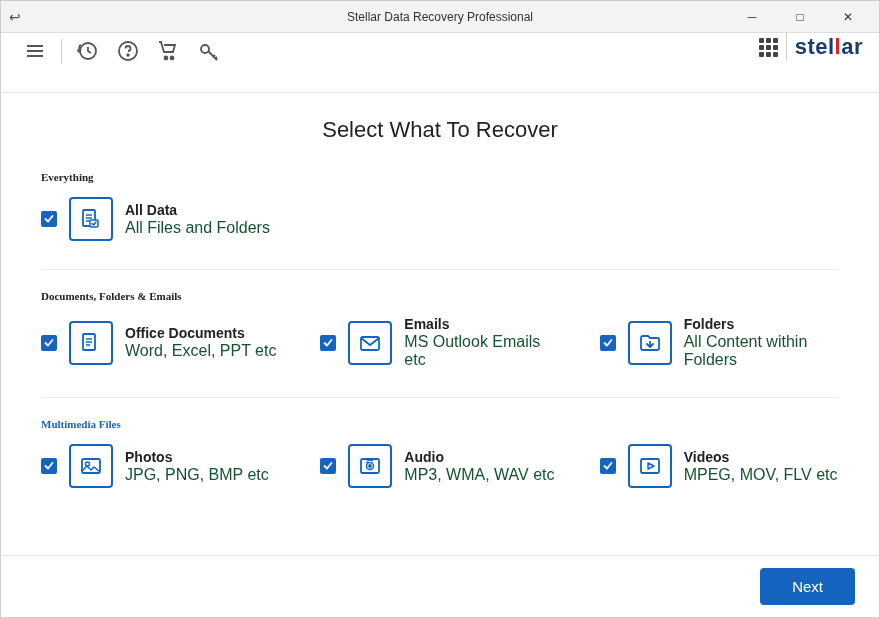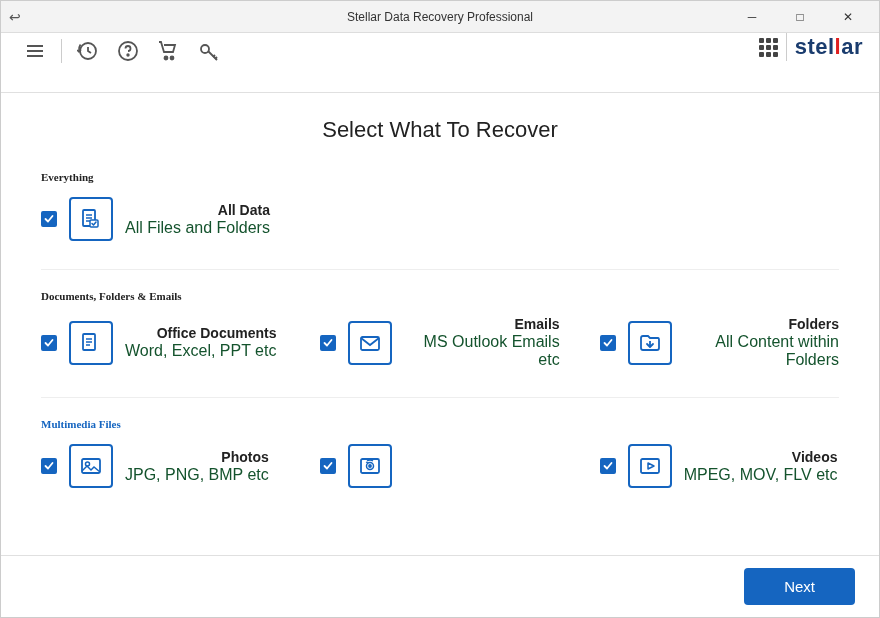--- a/index.html
+++ b/index.html
@@ -141,21 +141,20 @@
     .options-row {
       display: flex;
       gap: 40px;
       margin-bottom: 28px;
     }
     .option-item {
       display: flex;
       align-items: center;
       gap: 12px;
       flex: 1;
-      text-align: right;
     }
     .checkbox-wrapper {
       display: flex;
       align-items: center;
       gap: 4px;
     }
     .checkbox {
       width: 16px;
       height: 16px;
       border: 2px solid #1565c0;
@@ -205,21 +204,21 @@
       display: flex;
       align-items: center;
       justify-content: flex-end;
       padding: 0 24px;
       flex-shrink: 0;
     }
     .next-btn {
       background: #1565c0;
       color: #fff;
       border: none;
-      padding: 10px 40px;
+      padding: 10px 32px;
       font-size: 15px;
       border-radius: 4px;
       cursor: pointer;
       font-weight: 500;
     }
 
     
     .svg-icon {
       width: 24px;
       height: 24px;
@@ -438,20 +437,24 @@
         </div>
         <div class="icon-box">
           <svg class="svg-icon" viewBox="0 0 24 24">
             <rect x="3" y="5" width="18" height="14" rx="1.5" stroke="#1565c0" stroke-width="1.8" fill="none"></rect>
             <circle cx="12" cy="12" r="3.5" stroke="#1565c0" stroke-width="1.5" fill="none"></circle>
             <path d="M9 7 Q12 5 15 7" stroke="#1565c0" stroke-width="1.3" fill="none"></path>
             <circle cx="12" cy="12" r="1" fill="#1565c0"></circle>
             <line x1="10" y1="9" x2="8" y2="8" stroke="#1565c0" stroke-width="1.2"></line>
           </svg>
         </div>
+        <div class="option-text">
+          <div class="option-label">Audio</div>
+          <div class="option-desc">MP3, WMA, WAV etc</div>
+        </div>
       </div>
 
       <div class="option-item">
         <div class="checkbox">
           <svg viewBox="0 0 10 10" fill="none">
             <polyline points="1.5,5 4,7.5 8.5,2" stroke="white" stroke-width="1.8" stroke-linecap="round" stroke-linejoin="round"></polyline>
           </svg>
         </div>
         <div class="icon-box">
           <svg class="svg-icon" viewBox="0 0 24 24">

